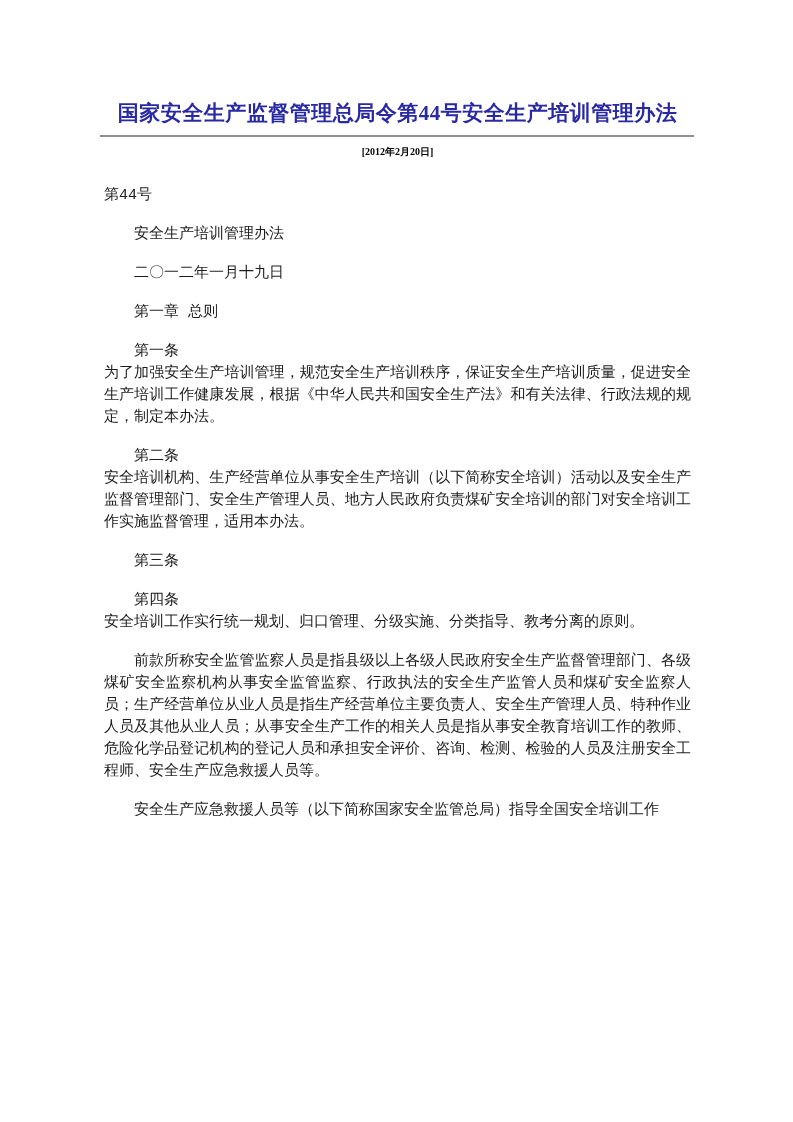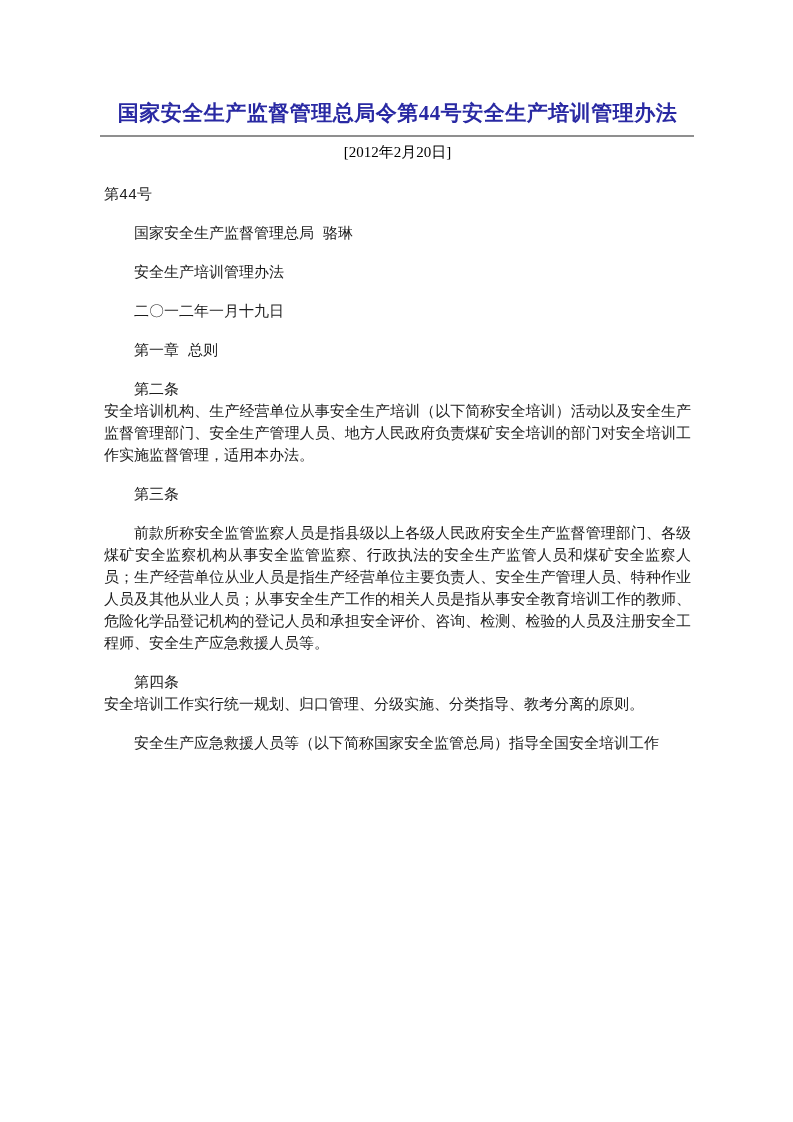--- a/index.html
+++ b/index.html
@@ -26,22 +26,22 @@
     letter-spacing: 0.5px;
   }
   .title-rule {
     height: 0;
     border: 0;
     border-top: 2px solid #8f8f8f;
     margin: 8px -3px 0 -4px;
   }
   .pub-date {
     text-align: center;
-    font-weight: normal;
-    font-size: 15px;
+    font-weight: bold;
+    font-size: 10px;
     line-height: 20px;
     margin-top: 5px;
     color: #000000;
   }
   .body-text {
     margin-top: 23px;
     font-size: 15px;
     line-height: 22px;
     text-align: justify;
   }
@@ -57,41 +57,44 @@
 
   <div class="title-rule"></div>
 
   <div class="pub-date">[2012年2月20日]</div>
 
   <div class="body-text">
 
     <div class="block">第44号</div>
 
 
-    <div class="block indent">国家安全生产监督管理总局 骆琳</div>
 
     <div class="block indent">安全生产培训管理办法</div>
 
     <div class="block indent">二〇一二年一月十九日</div>
 
     <div class="block indent">第一章 总则</div>
 
+    <div class="block">
+      <div class="indent">第一条</div>
+      <div>为了加强安全生产培训管理，规范安全生产培训秩序，保证安全生产培训质量，促进安全生产培训工作健康发展，根据《中华人民共和国安全生产法》和有关法律、行政法规的规定，制定本办法。</div>
+    </div>
 
     <div class="block">
       <div class="indent">第二条</div>
       <div>安全培训机构、生产经营单位从事安全生产培训（以下简称安全培训）活动以及安全生产监督管理部门、安全生产管理人员、地方人民政府负责煤矿安全培训的部门对安全培训工作实施监督管理，适用本办法。</div>
     </div>
 
     <div class="block">
       <div class="indent">第三条</div>
     </div>
 
-    <div class="block indent">前款所称安全监管监察人员是指县级以上各级人民政府安全生产监督管理部门、各级煤矿安全监察机构从事安全监管监察、行政执法的安全生产监管人员和煤矿安全监察人员；生产经营单位从业人员是指生产经营单位主要负责人、安全生产管理人员、特种作业人员及其他从业人员；从事安全生产工作的相关人员是指从事安全教育培训工作的教师、危险化学品登记机构的登记人员和承担安全评价、咨询、检测、检验的人员及注册安全工程师、安全生产应急救援人员等。</div>
-
     <div class="block">
       <div class="indent">第四条</div>
       <div>安全培训工作实行统一规划、归口管理、分级实施、分类指导、教考分离的原则。</div>
     </div>
+
+    <div class="block indent">前款所称安全监管监察人员是指县级以上各级人民政府安全生产监督管理部门、各级煤矿安全监察机构从事安全监管监察、行政执法的安全生产监管人员和煤矿安全监察人员；生产经营单位从业人员是指生产经营单位主要负责人、安全生产管理人员、特种作业人员及其他从业人员；从事安全生产工作的相关人员是指从事安全教育培训工作的教师、危险化学品登记机构的登记人员和承担安全评价、咨询、检测、检验的人员及注册安全工程师、安全生产应急救援人员等。</div>
 
     <div class="block indent">安全生产应急救援人员等（以下简称国家安全监管总局）指导全国安全培训工作</div>
 
   </div>
 </div>
 
 </body></html>

